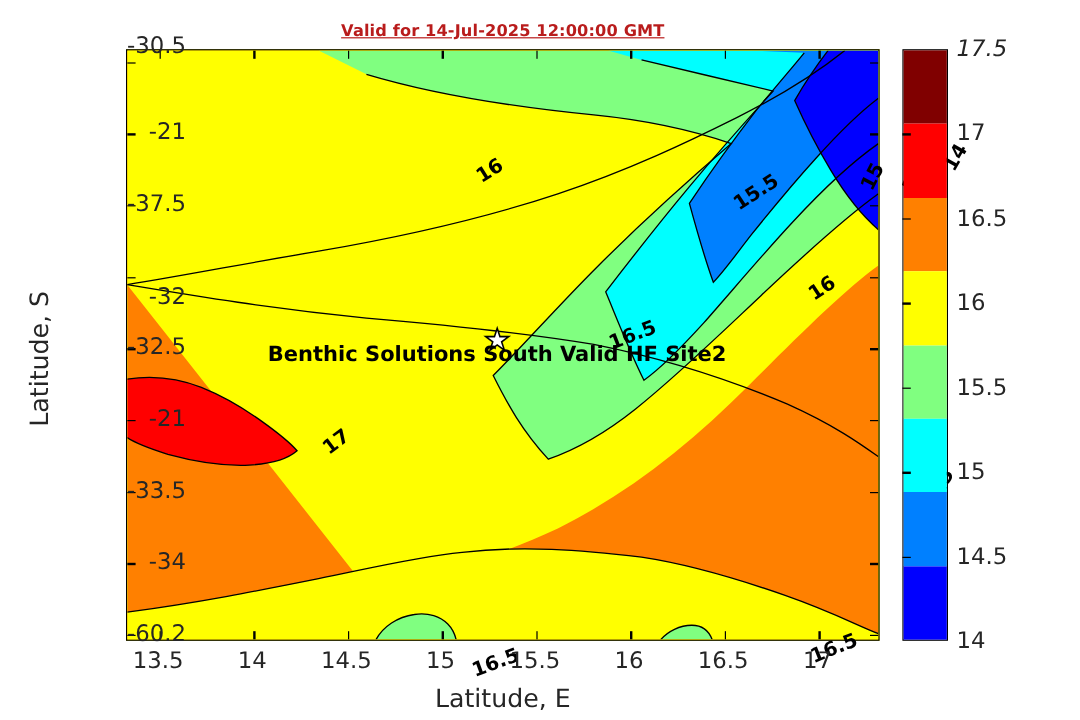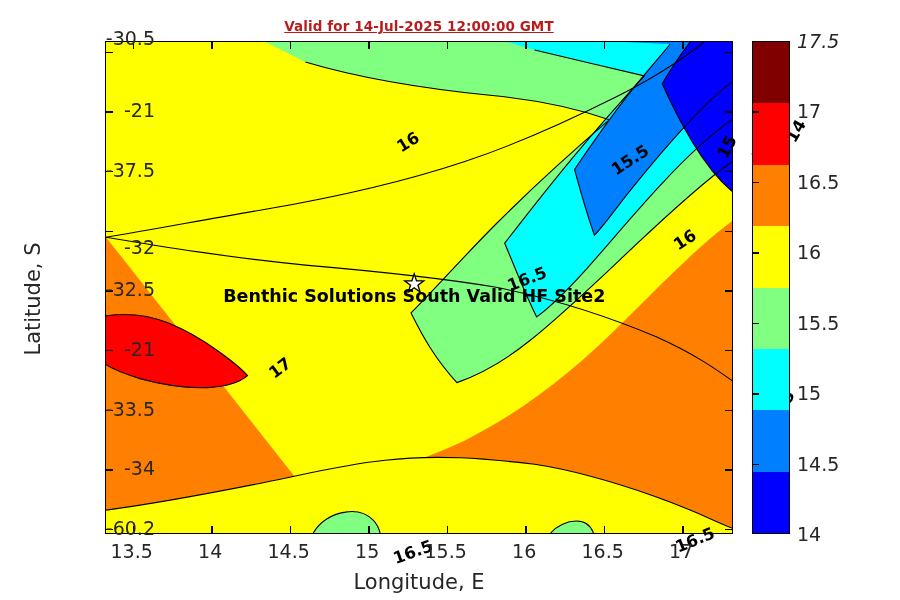--- a/index.html
+++ b/index.html
@@ -218,21 +218,21 @@
       <div class="ylab" style="top: 38px;">-30.5</div>
       <div class="ylab" style="top: 110.235px;">-21</div>
       <div class="ylab" style="top: 169.92px;">-37.5</div>
       <div class="ylab" style="top: 247px; text-align: right;">-32</div>
       <div class="ylab" style="top: 289.291px;">-32.5</div>
       <div class="ylab" style="top: 348.976px;">-21</div>
       <div class="ylab" style="top: 408.661px;">-33.5</div>
       <div class="ylab" style="top: 468.346px;">-34</div>
       <div class="ylab" style="top: 528.031px;">-60.2</div>
     </div>
-  <div class="axis-title-x">Longitude, E</div>
+  <div class="axis-title-x">Latitude, E</div>
   <div class="axis-title-y">Latitude, S</div>
 
   <div id="cbar">
       <div class="cband" style="top: 0%; height: 12.5%; background: rgb(128, 0, 0);"></div>
       <div class="cband" style="top: 12.5%; height: 12.5%; background: rgb(255, 0, 0);"></div>
       <div class="cband" style="top: 25%; height: 12.5%; background: rgb(255, 128, 0);"></div>
       <div class="cband" style="top: 37.5%; height: 12.5%; background: rgb(255, 255, 0);"></div>
       <div class="cband" style="top: 50%; height: 12.5%; background: rgb(128, 255, 128);"></div>
       <div class="cband" style="top: 62.5%; height: 12.5%; background: rgb(0, 255, 255);"></div>
       <div class="cband" style="top: 75%; height: 12.5%; background: rgb(0, 128, 255);"></div>

